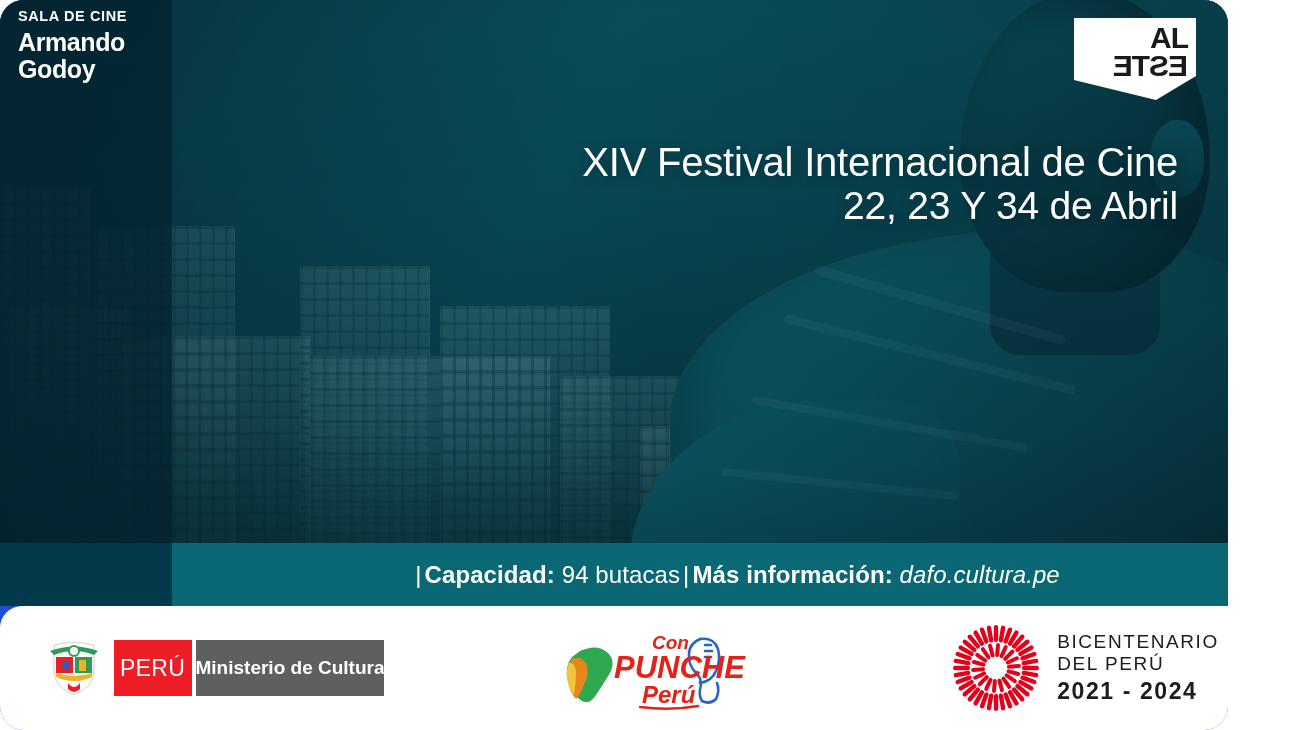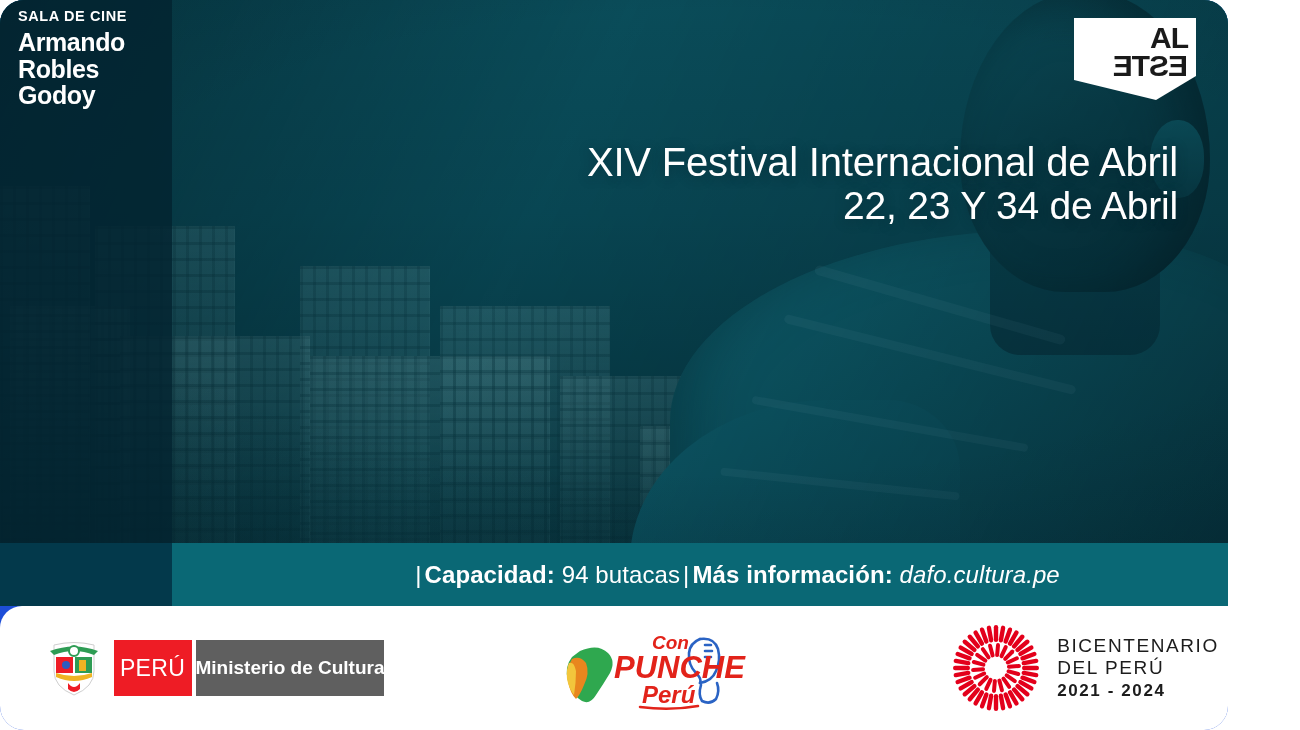--- a/index.html
+++ b/index.html
@@ -170,21 +170,21 @@
 
   
   .punche { position:relative; width:200px; height:86px; }
   .punche svg { display:block; }
 
   
   .bicentenario { display:flex; align-items:center; }
   .bicent-mark { width:90px; height:90px; margin-right:16px; }
   .bicent-text { color:#1c1c1c; line-height:1.18; }
   .bicent-l1, .bicent-l2 { font-size:19px; font-weight:400; letter-spacing:1.6px; }
-  .bicent-l3 { font-size:17px; font-weight:700; letter-spacing:1.6px; margin-top:2px; }
+  .bicent-l3 { font-size:23px; font-weight:700; letter-spacing:1.6px; margin-top:2px; }
 </style>
 </head>
 <body>
 
 <div class="poster">
 
   <div class="photo-area">
     <div class="photo">
 
       <div class="city">
@@ -214,38 +214,37 @@
       <div class="photo-tint"></div>
       <div class="photo-vignette"></div>
     </div>
   </div>
 
   <div class="left-panel">
     <div class="venue-logo">
       <div class="venue-kicker">SALA DE CINE</div>
       <div class="venue-name">
         <div>Armando</div>
-        <div>Robles</div>
         <div>Godoy</div>
       </div>
     </div>
   </div>
 
   <div class="aleste-logo">
     <svg width="130" height="90" viewBox="0 0 130 90">
       <polygon points="4,4 126,4 126,62 86,86 4,66" fill="#ffffff"></polygon>
       <text x="118" y="34" text-anchor="end" font-family="'Liberation Sans', sans-serif" font-size="30" font-weight="700" fill="#1a1a1a" letter-spacing="-1">AL</text>
       <g transform="translate(118,62) scale(-1,1)">
         <text x="0" y="0" text-anchor="start" font-family="'Liberation Sans', sans-serif" font-size="30" font-weight="700" fill="#1a1a1a" letter-spacing="-1">ESTE</text>
       </g>
     </svg>
   </div>
 
   <div class="headline">
-    <div class="hl-sub">XIV Festival Internacional de Abril</div>
+    <div class="hl-sub">XIV Festival Internacional de Cine</div>
     <div class="hl-dates">22, 23 Y 34 de Abril</div>
   </div>
 
   <div class="info-strip">
     <div class="info-left"></div>
     <div class="info-right">
       <span class="sep">|</span>
       <span class="bold">Capacidad:</span>
       <span>&nbsp;</span>
       <span class="reg">94 butacas</span>

